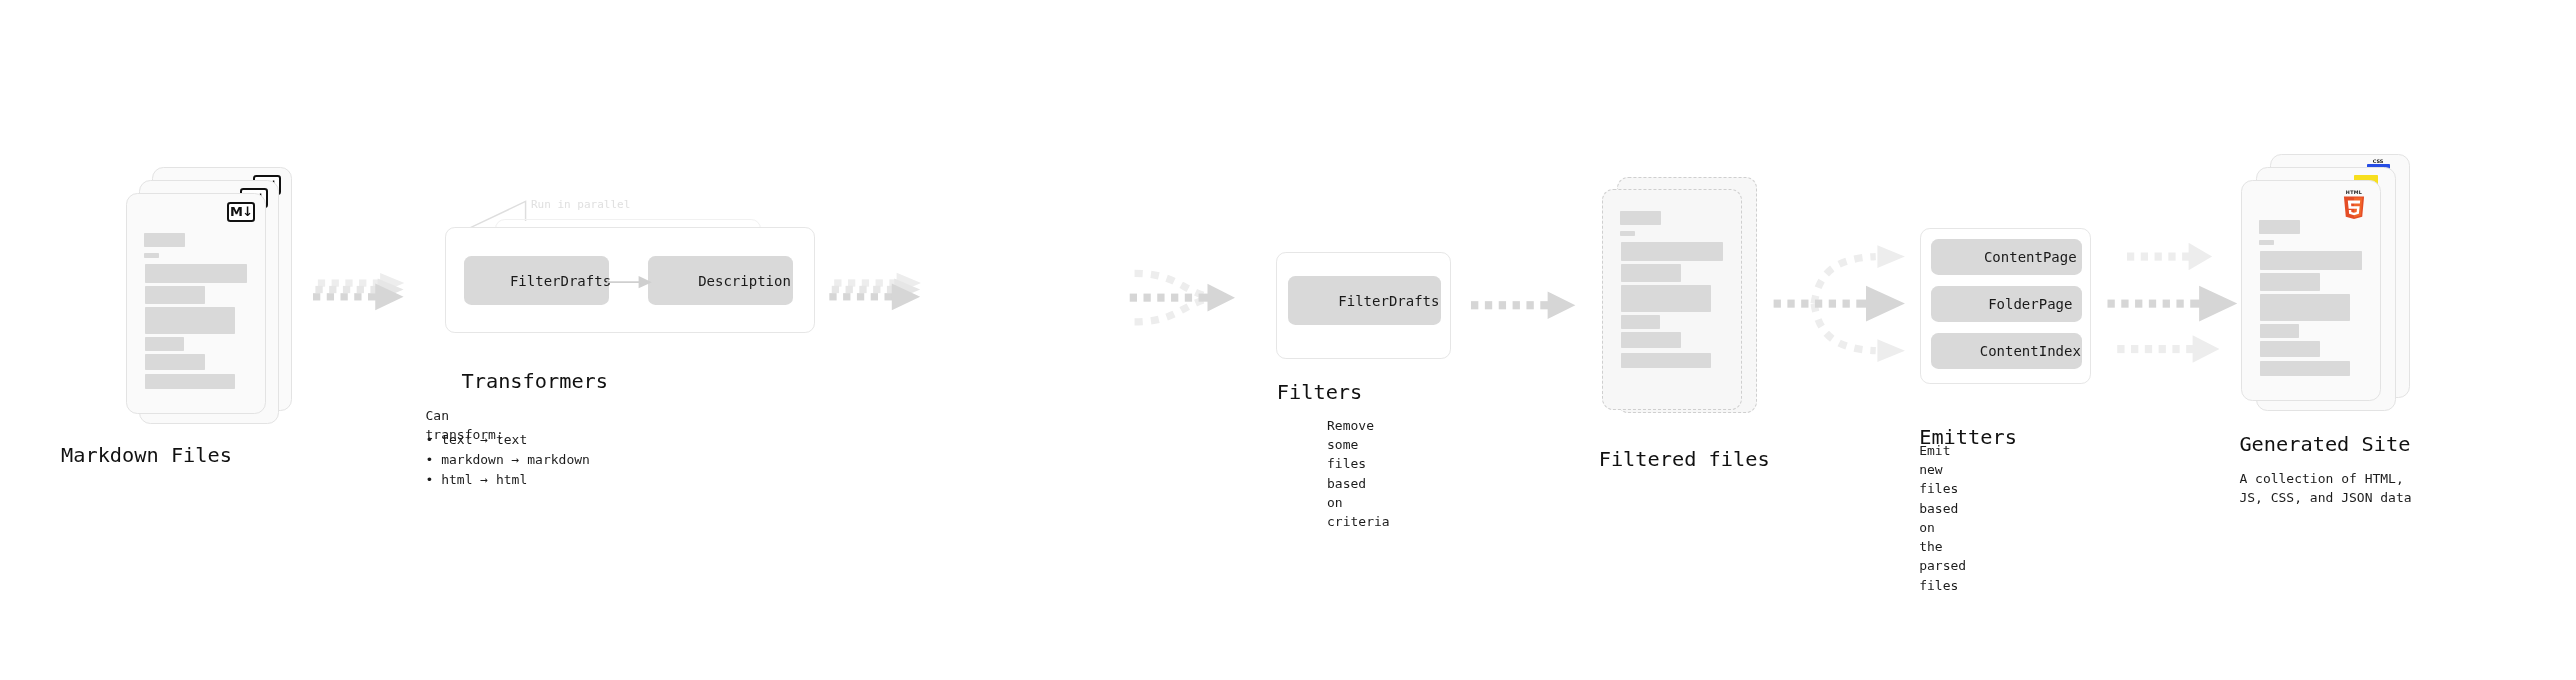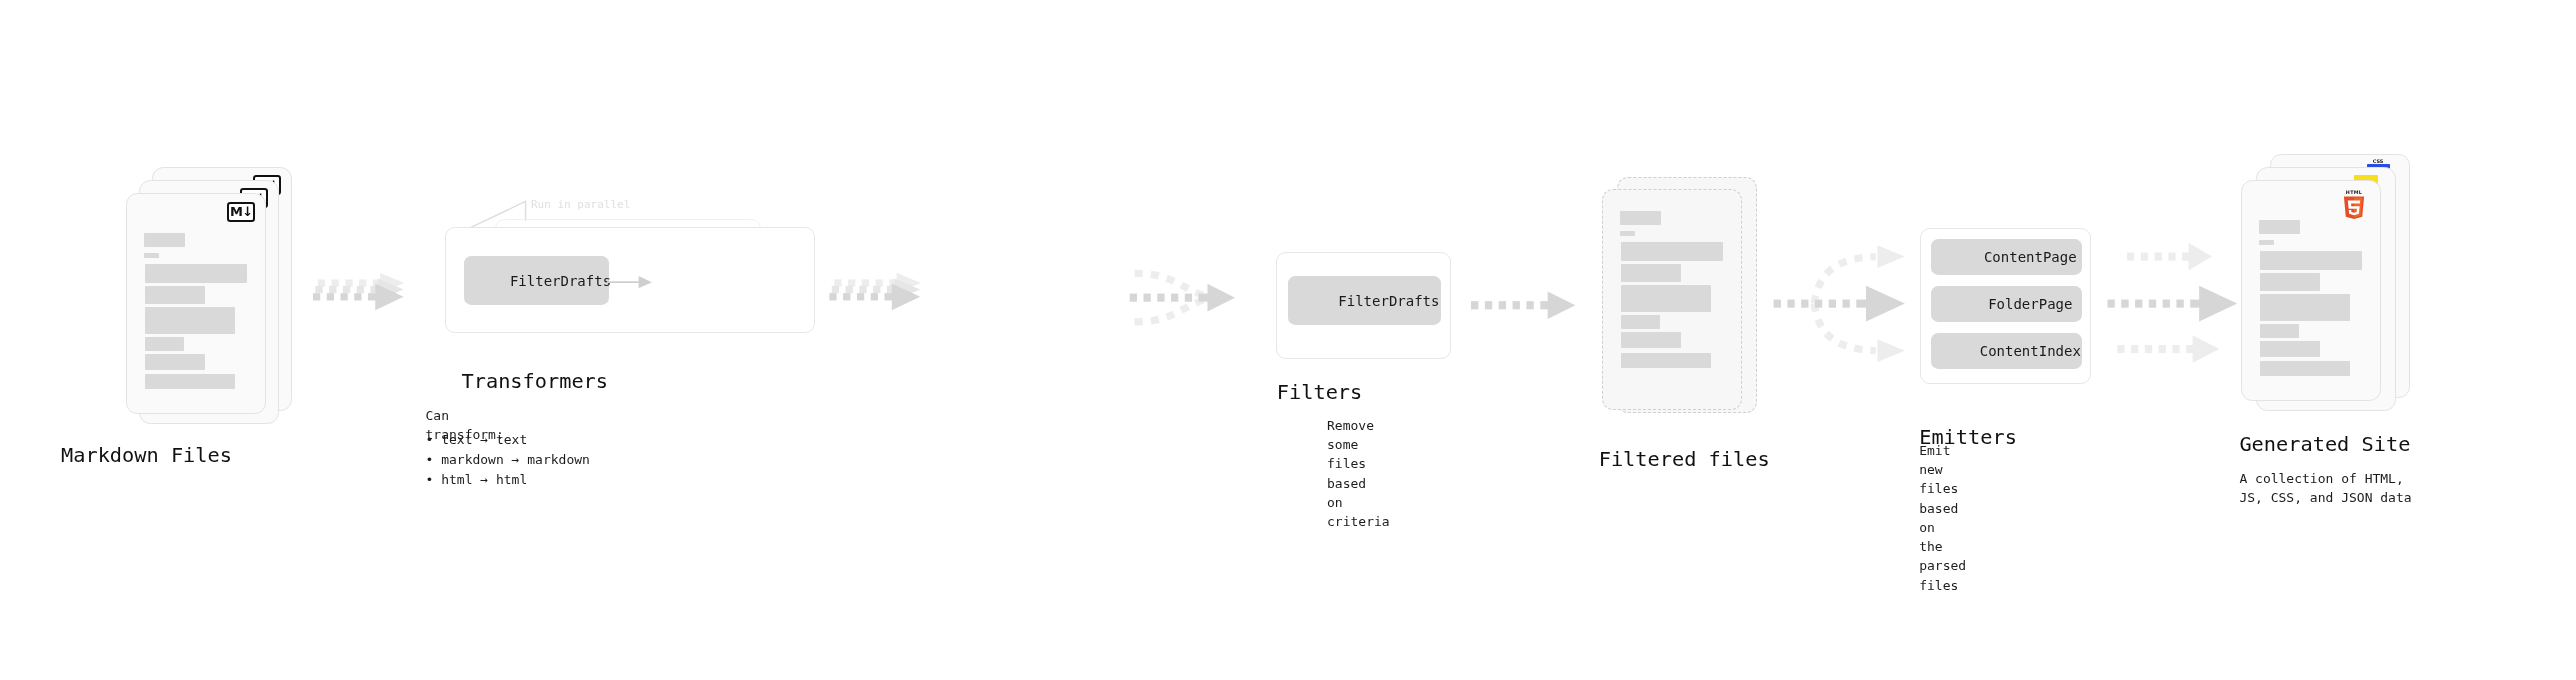--- a/index.html
+++ b/index.html
@@ -189,20 +189,21 @@
           <polygon points="36,0 47,5 36,10"></polygon>
       </g>
       <g stroke="#e6e6e6" stroke-width="2" fill="#e6e6e6">
         <line x1="-9" y1="21" x2="27" y2="21"></line>
           <polygon points="27,16 38,21 27,26"></polygon>
       </g>
     </svg>
 
     <div class="plugin-box" style="left:0px; top:34px; width:370px; height:106px;">
       <div class="chip" style="left:18px; top:28px; width:145px; height:49px;">FilterDrafts</div>
+      <div class="chip" style="left:202px; top:28px; width:145px; height:49px;">Description</div>
       <svg style="position:absolute;left:161px;top:46px;" width="47" height="16.3" viewBox="0 0 58 20">
         <g stroke="#cfcfcf" stroke-width="2" fill="#cfcfcf">
           <line x1="0" y1="10" x2="40" y2="10"></line>
             <polygon points="40,4 53,10 40,16"></polygon>
         </g>
       </svg>
     </div>
 
     <div class="title" style="left:-19.5px; top:176px;margin-left:36px;">Transformers</div>
     <div class="desc" style="left:-19.5px; top:213px;">Can transform:</div>

